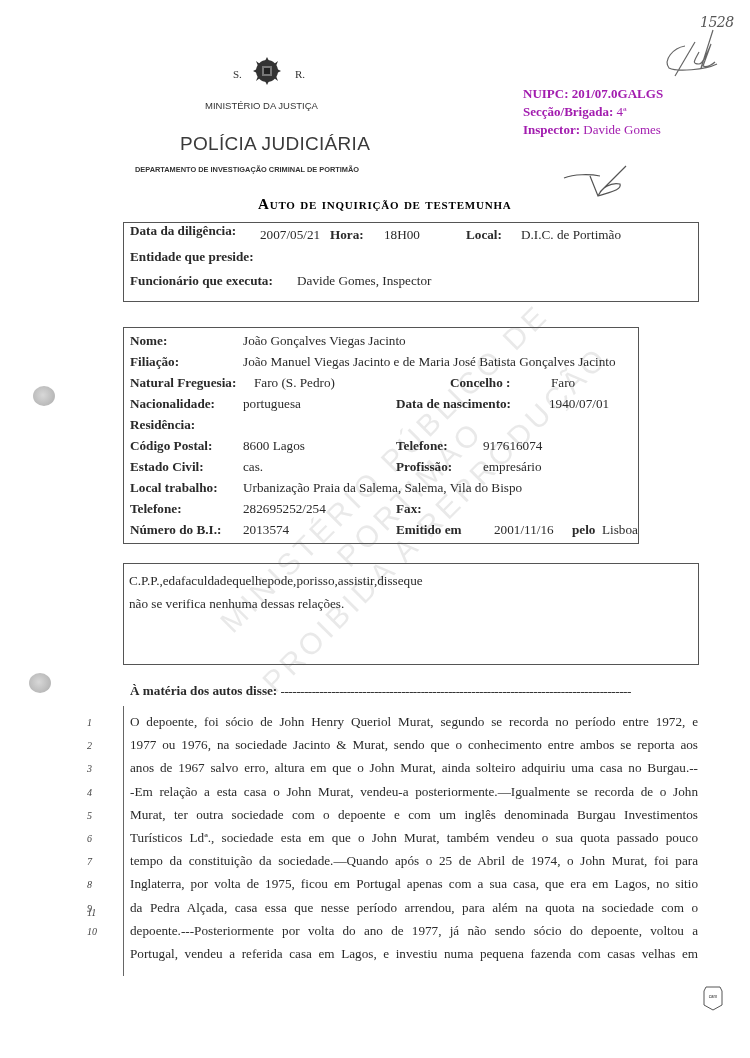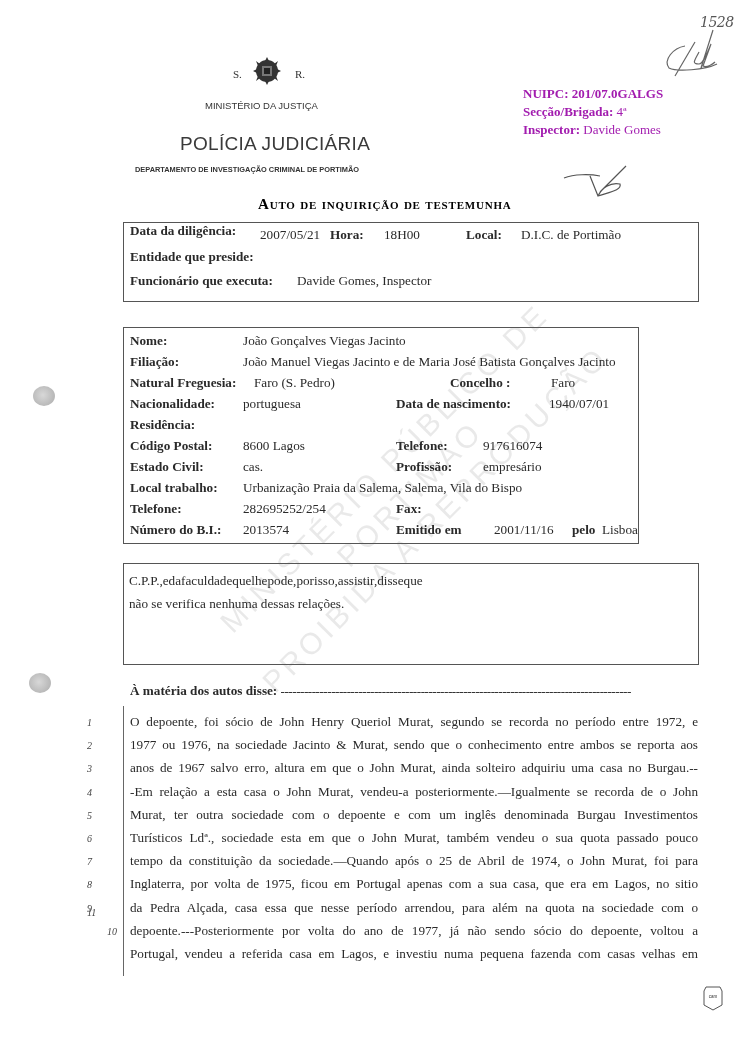--- a/index.html
+++ b/index.html
@@ -198,21 +198,21 @@
     <div class="ln" style="top: 810px;">5</div>
     <div class="stext" style="top: 807px; display: block; text-align: justify; text-align-last: justify;">Murat, ter outra sociedade com o depoente e com um inglês denominada Burgau Investimentos</div>
     <div class="ln" style="top: 833px;">6</div>
     <div class="stext" style="top: 830px; display: block; text-align: justify; text-align-last: justify;">Turísticos Ldª., sociedade esta em que o John Murat, também vendeu o sua quota passado pouco</div>
     <div class="ln" style="top: 856px;">7</div>
     <div class="stext" style="top: 853px; display: block; text-align: justify; text-align-last: justify;">tempo da constituição da sociedade.—Quando após o 25 de Abril de 1974, o John Murat, foi para</div>
     <div class="ln" style="top: 879px;">8</div>
     <div class="stext" style="top: 876px; display: block; text-align: justify; text-align-last: justify;">Inglaterra, por volta de 1975, ficou em Portugal  apenas com a sua casa, que era em Lagos, no sitio</div>
     <div class="ln" style="top: 903px;">9</div>
     <div class="stext" style="top: 900px; display: block; text-align: justify; text-align-last: justify;">da Pedra Alçada, casa essa que nesse período arrendou, para além na quota na sociedade com o</div>
-    <div class="ln" style="top: 926px; margin-left: 20px;">10</div>
+    <div class="ln" style="top: 926px;">10</div>
     <div class="stext" style="top: 923px; display: block; text-align: justify; text-align-last: justify;">depoente.---Posteriormente por volta do ano de 1977, já não sendo sócio do depoente, voltou a</div>
     <div class="ln" style="top: 907px;">11</div>
     <div class="stext" style="top: 946px; display: block; text-align: justify; text-align-last: justify;">Portugal, vendeu a referida casa em Lagos, e investiu numa pequena fazenda com casas velhas em</div>
   </div>
 
 <div class="punch" style="left:33px;top:386px"></div>
 <div class="punch" style="left:29px;top:673px"></div>
 
 <div id="page-stamp">
   <svg width="20" height="28" viewBox="0 0 20 28">

